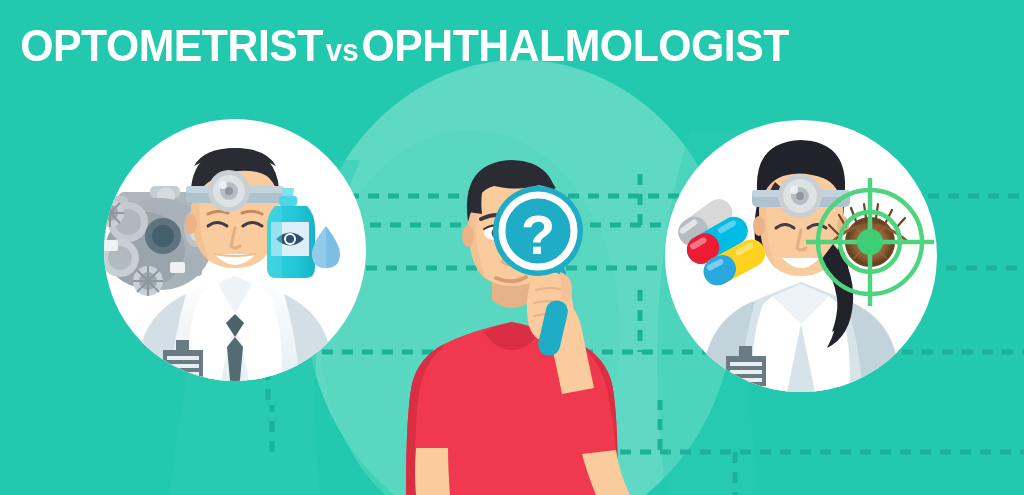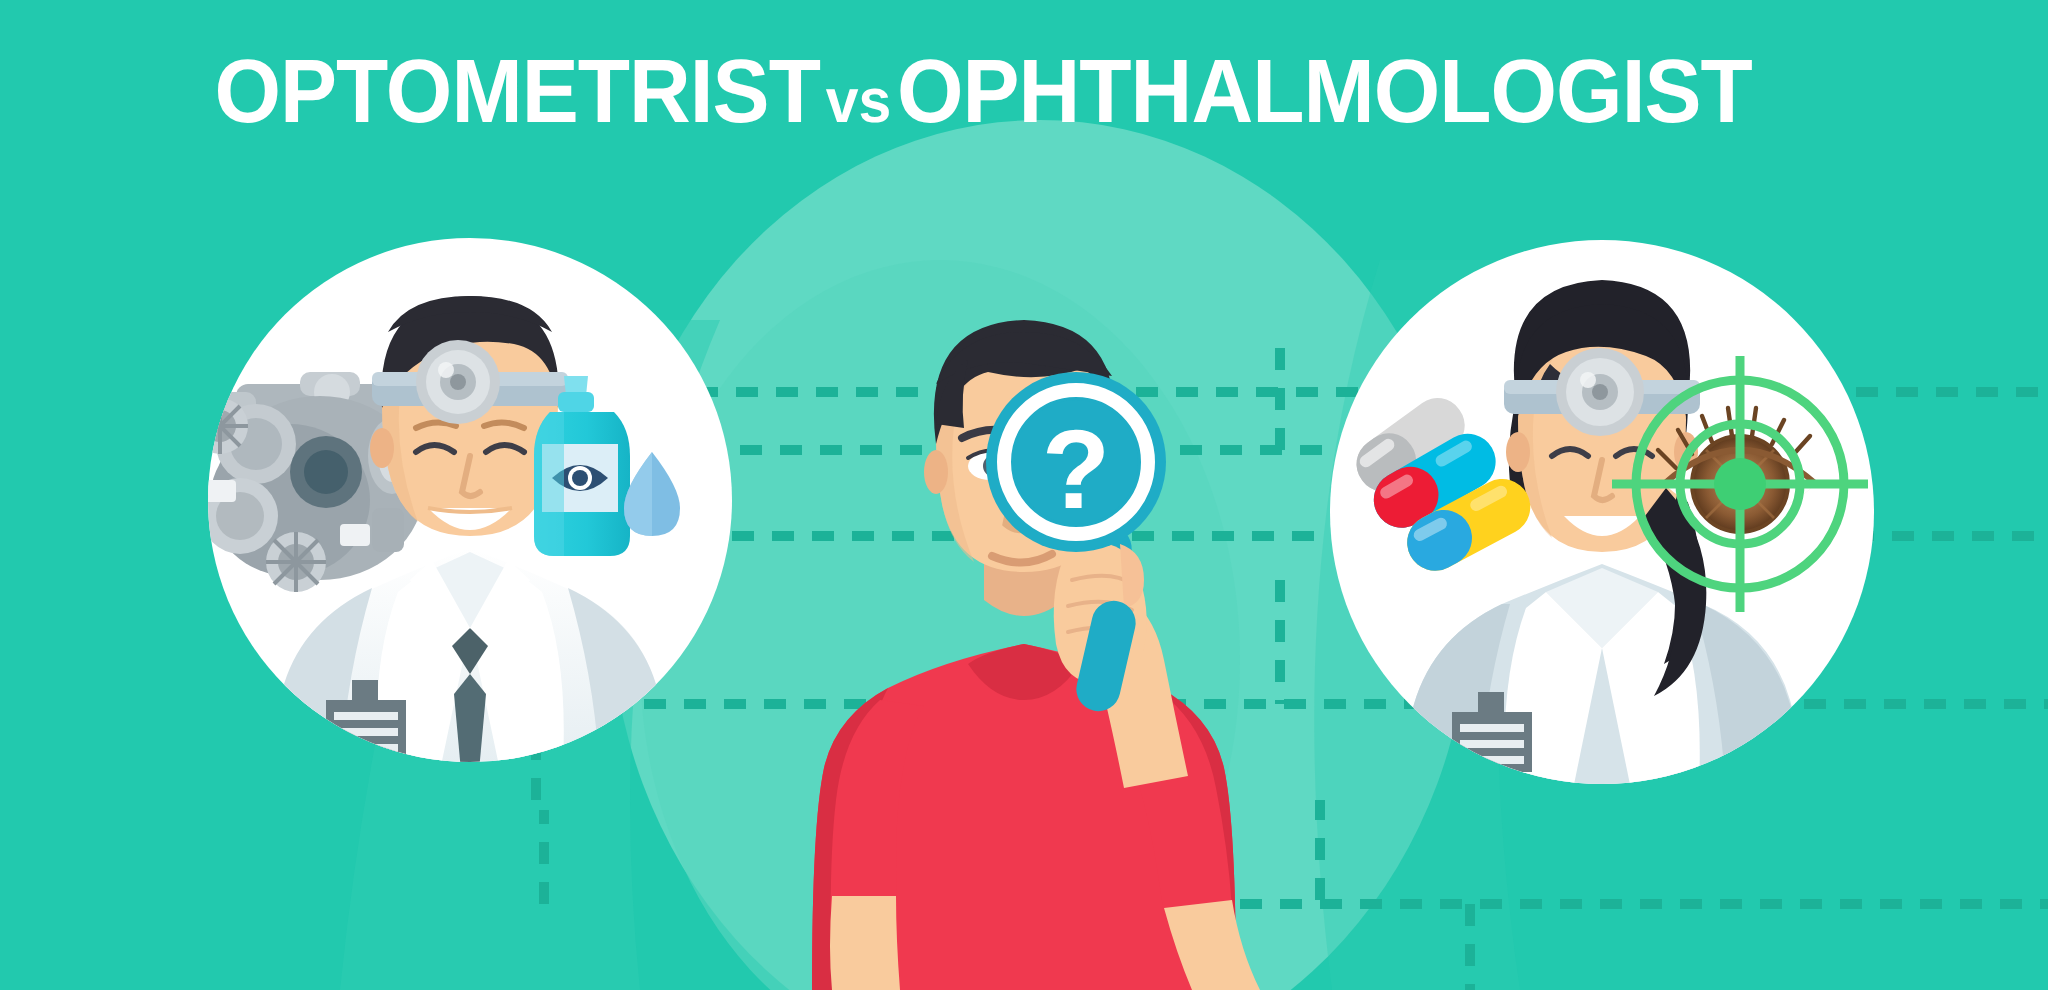--- a/index.html
+++ b/index.html
@@ -21,21 +21,21 @@
     top: 0;
     width: 1024px;
     height: 495px;
     display: block;
   }
   .title-wrap {
     position: absolute;
     left: 0;
     top: 22px;
     width: 896px;
-    text-align: right;
+    text-align: left;
     z-index: 40;
     pointer-events: none;
   }
   .title-text {
     display: inline-block;
     color: #FFFFFF;
     font-family: "Liberation Sans", sans-serif;
     font-weight: bold;
     font-size: 45px;
     letter-spacing: -0.5px;

